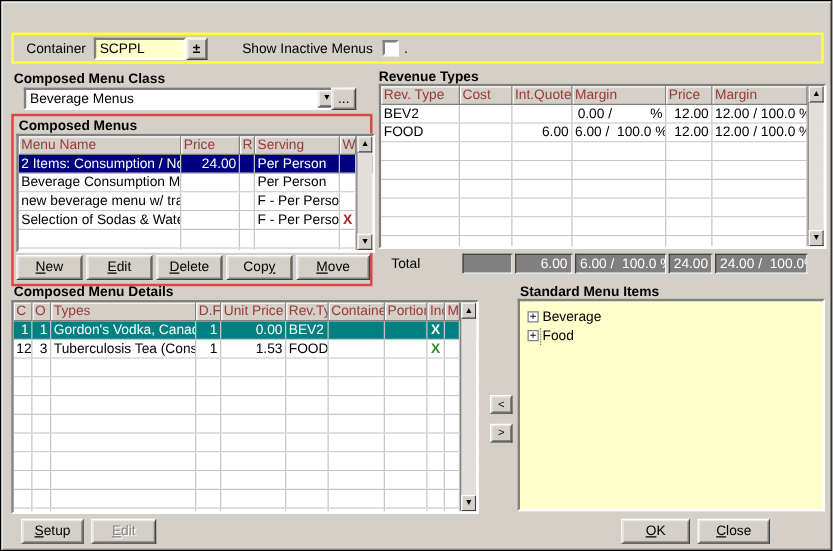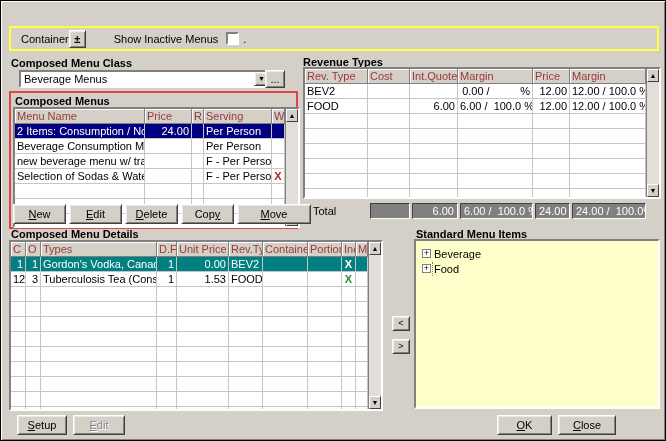--- a/index.html
+++ b/index.html
@@ -70,38 +70,39 @@
   u { text-decoration:underline; }
 </style>
 </head>
 <body>
 
 <div class="window">
 
 
   <div class="ybox">
     <span class="plain" style="margin-left:10px">Container</span>
+    <input class="field" style="width: 74px; margin-left: 6px;" value="SCPPL">
     <button class="btn" style="width:17px;height:18px;font-weight:bold;">±</button>
     <span style="margin-left:28px">Show Inactive Menus</span>
     <span class="field" style="width:13px;height:13px;padding:0;margin-left:8px;background:#fff;"></span>
     <span style="margin-left:4px">.</span>
   </div>
 
   <div class="lbl" style="position:absolute;left:10px;top:56px;">Composed Menu Class</div>
   <div class="combo" style="position:absolute;left:8px;top:69px;width:252px;margin-left:10px;">
     <span class="val">Beverage Menus</span>
     <button class="btn drop">▼</button>
   </div>
   <button class="btn" style="position:absolute;left:264px;top:69px;width:20px;height:18px;">...</button>
 
   <div class="rgroup">
     <div class="lbl" style="position:absolute;left:4px;top:2px;">Composed Menus</div>
   </div>
 
-  <div class="grid" style="left:12px;top:106px;width:287px;height:121px;">
+  <div class="grid" style="left:12px;top:106px;width:287px;height:95px;">
     <div class="thead">
       <span class="hcell" style="width:130px">Menu Name</span>
       <span class="hcell" style="width:47px">Price</span>
       <span class="hcell" style="width:12px">R</span>
       <span class="hcell" style="width:68px">Serving</span>
       <span class="hcell" style="width:13px">W</span>
     </div>
     <div class="trow sel-navy">
       <span class="cell" style="width:130px">2 Items: Consumption / Not Con</span>
       <span class="cell ar" style="width:47px">24.00</span>
@@ -147,21 +148,21 @@
       <div class="vscroll">
       <span class="sbtn">▲</span>
       <span class="sbtn">▼</span>
     </div>
   </div>
 
   <button class="btn" style="position:absolute;left:12px;top:203px;width:53px;height:20px;"><u>N</u>ew</button>
   <button class="btn" style="position:absolute;left:68px;top:203px;width:53px;height:20px;"><u>E</u>dit</button>
   <button class="btn" style="position:absolute;left:124px;top:203px;width:53px;height:20px;"><u>D</u>elete</button>
   <button class="btn" style="position:absolute;left:180px;top:203px;width:53px;height:20px;">Cop<u>y</u></button>
-  <button class="btn" style="position:absolute;left:236px;top:203px;width:74px;height:20px;"><u>M</u>ove</button>
+  <button class="btn" style="position:absolute;left:236px;top:203px;width:59px;height:20px;"><u>M</u>ove</button>
 
   <div class="lbl" style="position:absolute;left:302px;top:55px;">Revenue Types</div>
   <div class="grid" style="left:302px;top:66px;width:358px;height:132px;">
     <div class="thead">
       <span class="hcell" style="width:63px">Rev. Type</span>
       <span class="hcell" style="width:42px">Cost</span>
       <span class="hcell" style="width:48px">Int.Quote</span>
       <span class="hcell" style="width:75px">Margin</span>
       <span class="hcell" style="width:37px">Price</span>
       <span class="hcell" style="width:76px">Margin</span>

